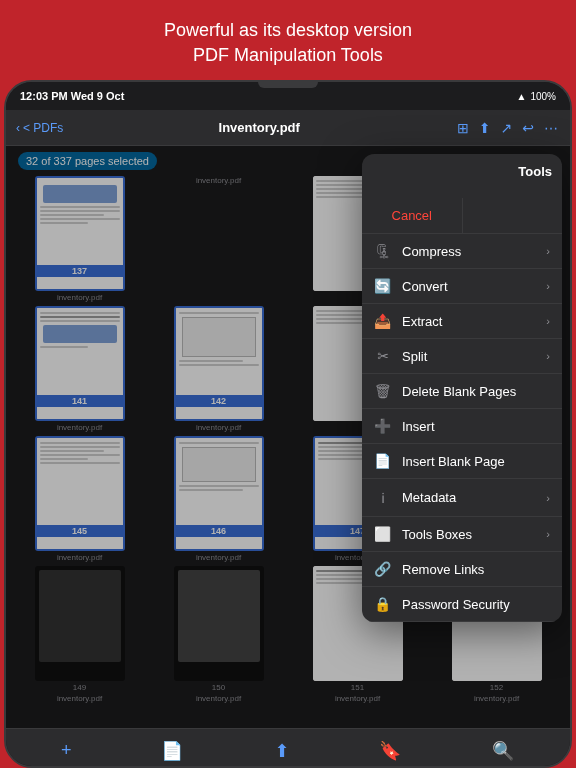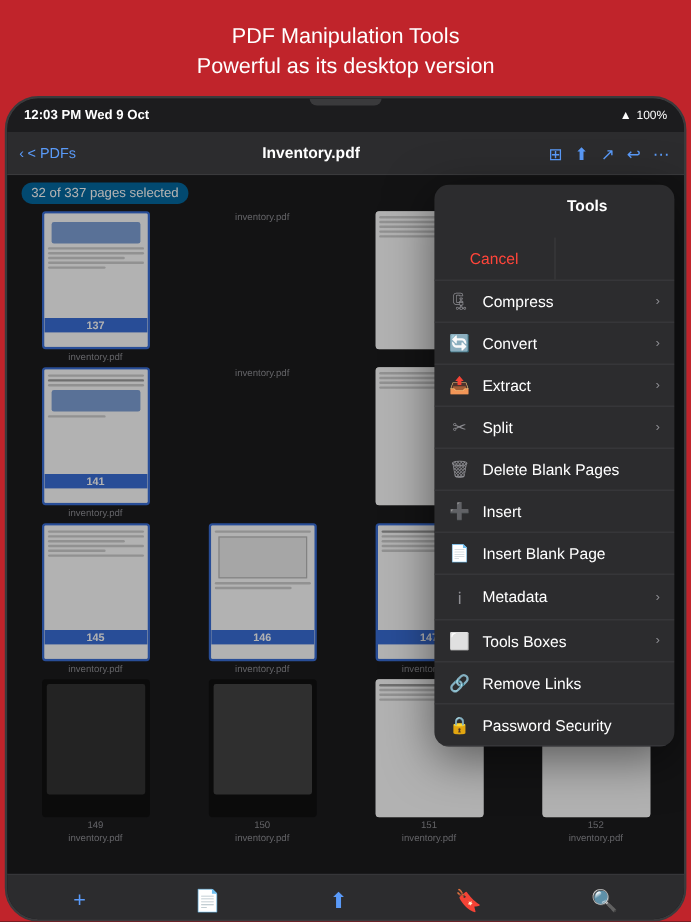--- a/index.html
+++ b/index.html
@@ -221,21 +221,21 @@
       text-align: center;
       color: #ff453a;
       font-size: 13px;
       cursor: pointer;
       border-right: 1px solid #3a3a3c;
       margin-top: 44px;
     }
     .dropdown-title {
       flex: 1;
       padding: 10px;
-      text-align: left;
+      text-align: right;
       color: white;
       font-size: 13px;
       font-weight: 600;
     }
     .menu-section {
       border-bottom: 1px solid #3a3a3c;
     }
     .menu-item {
       display: flex;
       align-items: center;
@@ -303,22 +303,22 @@
     }
 
     .black-page {
       background: #111 !important;
     }
   </style>
 </head>
 <body>
 
 <div class="marketing-header">
+  <div>Powerful as its desktop version</div>
   <div>PDF Manipulation Tools</div>
-  <div>Powerful as its desktop version</div>
 </div>
 
 <div class="device-frame">
   <div class="camera-bump"></div>
 
   <div class="status-bar">
     <div class="status-time">
       <span>12:03 PM</span>
       <span>Wed 9 Oct</span>
     </div>
@@ -409,20 +409,31 @@
               <div class="page-blue-box"></div>
               <div class="page-line short"></div>
             </div>
           </div>
           <div class="pdf-badge">141</div>
         </div>
         <div class="pdf-name">inventory.pdf</div>
       </div>
 
       <div class="pdf-thumb">
+        <div class="pdf-page selected">
+          <div class="pdf-page-inner">
+            <div class="page-lines">
+              <div class="page-line full"></div>
+              <div class="page-table" style="background: #eee; border: 1px solid #bbb; height: 40px; margin: 3px;"></div>
+              <div class="page-line med"></div>
+              <div class="page-line full"></div>
+            </div>
+          </div>
+          <div class="pdf-badge">142</div>
+        </div>
         <div class="pdf-name">inventory.pdf</div>
       </div>
 
       <div class="pdf-thumb">
         <div class="pdf-page">
           <div class="pdf-page-inner">
             <div class="page-lines">
               <div class="page-line full"></div>
               <div class="page-line med"></div>
               <div class="page-line full"></div>

